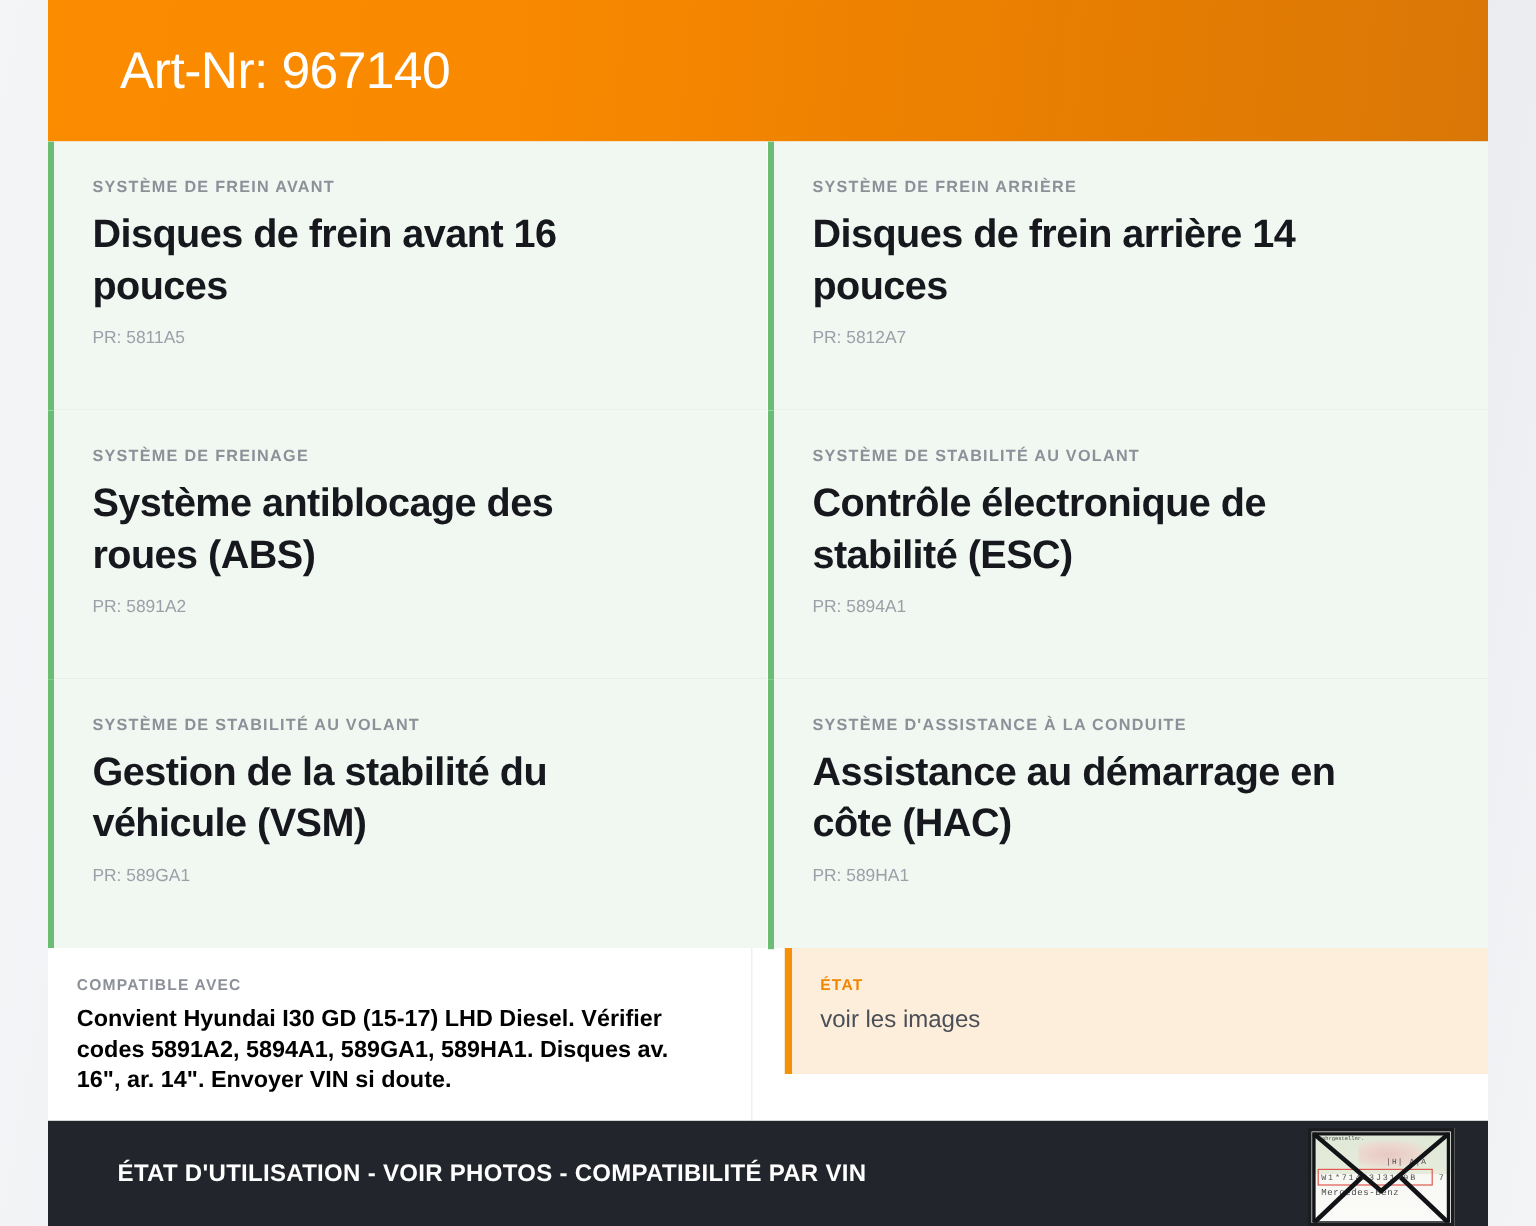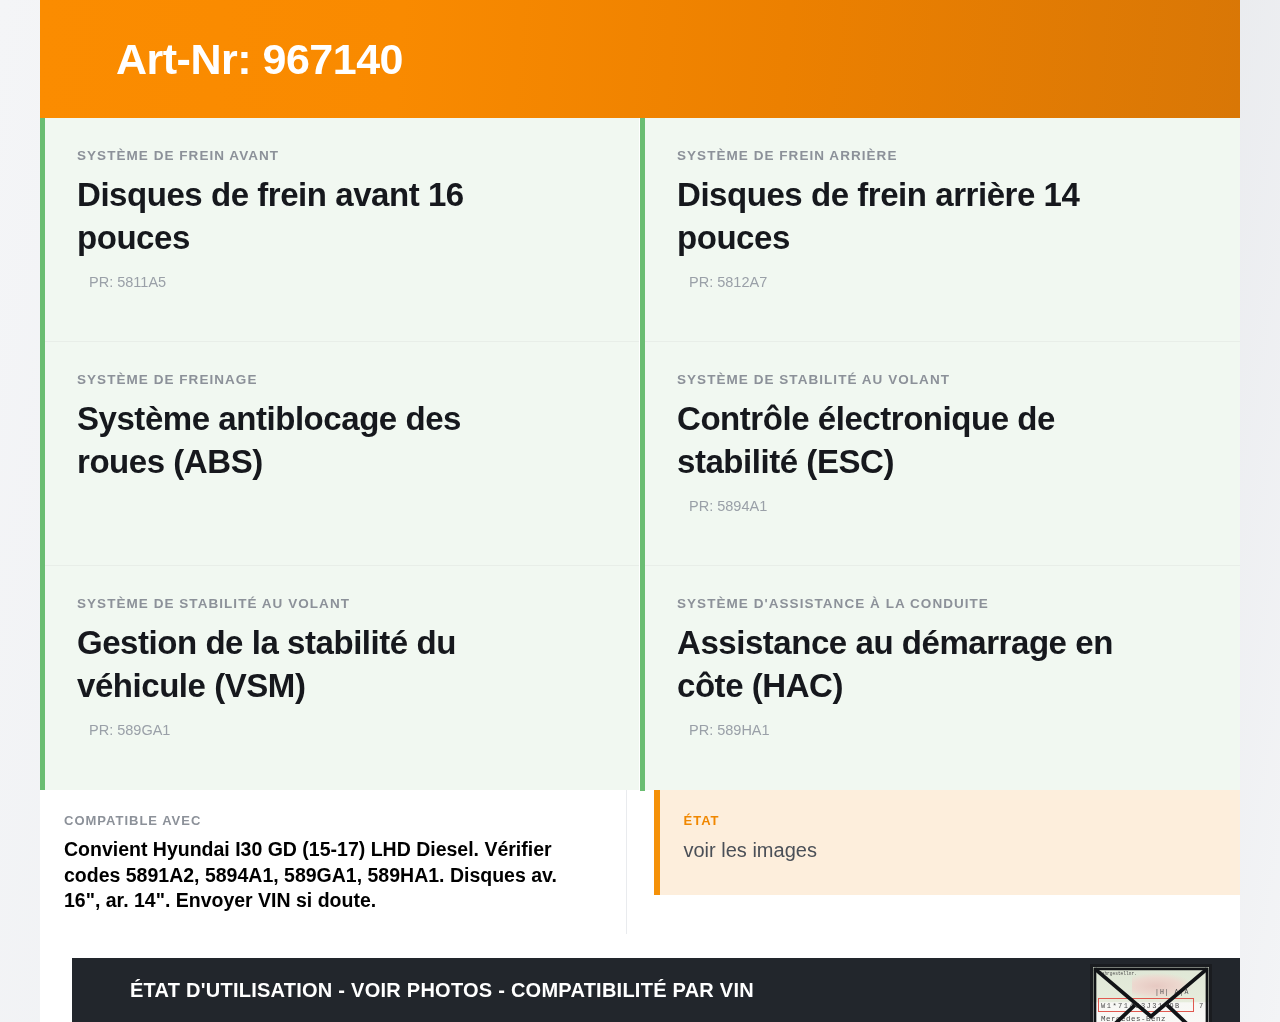--- a/index.html
+++ b/index.html
@@ -30,23 +30,23 @@
   .header {
     height: 118px;
     background: linear-gradient(95deg, #fb8c00 0%, #f98a00 30%, #ec8000 62%, #d97706 100%);
     display: flex;
     align-items: center;
     flex: 0 0 auto;
   }
   .header-title {
     color: #ffffff;
     font-size: 43px;
-    font-weight: bold;
+    font-weight: normal;
     letter-spacing: -0.5px;
-    padding-left: 76px;
+    padding-left: 60px;
     line-height: 1;
   }
 
   
   .grid {
     flex: 0 0 auto;
     display: grid;
     grid-template-columns: 1fr 1fr;
     background: #ffffff;
   }
@@ -85,21 +85,21 @@
     font-weight: bold;
     line-height: 1.3;
     letter-spacing: -0.45px;
     margin: 0 0 14px 0;
     max-width: 470px;
   }
   .pr {
     color: #9aa0a8;
     font-size: 14.5px;
     line-height: 1.2;
-    margin: 12px;
+    margin: 0;
   }
 
   
   .info-row {
     flex: 0 0 auto;
     display: grid;
     grid-template-columns: 1fr 1fr;
     background: #ffffff;
     height: 144px;
     gap: 27px;
@@ -148,27 +148,26 @@
   .etat-text {
     color: #4a4f57;
     font-size: 20px;
     line-height: 1.33;
     margin: 0;
   }
 
   
   .footer {
     margin-top: auto;
-    height: 64px;
+    height: 88px;
     background: #22262c;
     display: flex;
     align-items: center;
     position: relative;
     flex: 0 0 auto;
-    margin-left: 32px;
   }
   .footer-text {
     color: #ffffff;
     font-size: 20px;
     font-weight: bold;
     letter-spacing: 0.25px;
     padding-left: 58px;
   }
   .footer-thumb {
     position: absolute;
@@ -239,20 +238,21 @@
 
     <div class="cell">
       <p class="cat">SYSTÈME DE FREIN ARRIÈRE</p>
       <h2 class="cell-title">Disques de frein arrière 14 pouces</h2>
       <p class="pr">PR: 5812A7</p>
     </div>
 
     <div class="cell col-left">
       <p class="cat">SYSTÈME DE FREINAGE</p>
       <h2 class="cell-title">Système antiblocage des roues (ABS)</h2>
+      <p class="pr">PR: 5891A2</p>
     </div>
 
     <div class="cell">
       <p class="cat">SYSTÈME DE STABILITÉ AU VOLANT</p>
       <h2 class="cell-title">Contrôle électronique de stabilité (ESC)</h2>
       <p class="pr">PR: 5894A1</p>
     </div>
 
     <div class="cell col-left row-last">
       <p class="cat">SYSTÈME DE STABILITÉ AU VOLANT</p>

